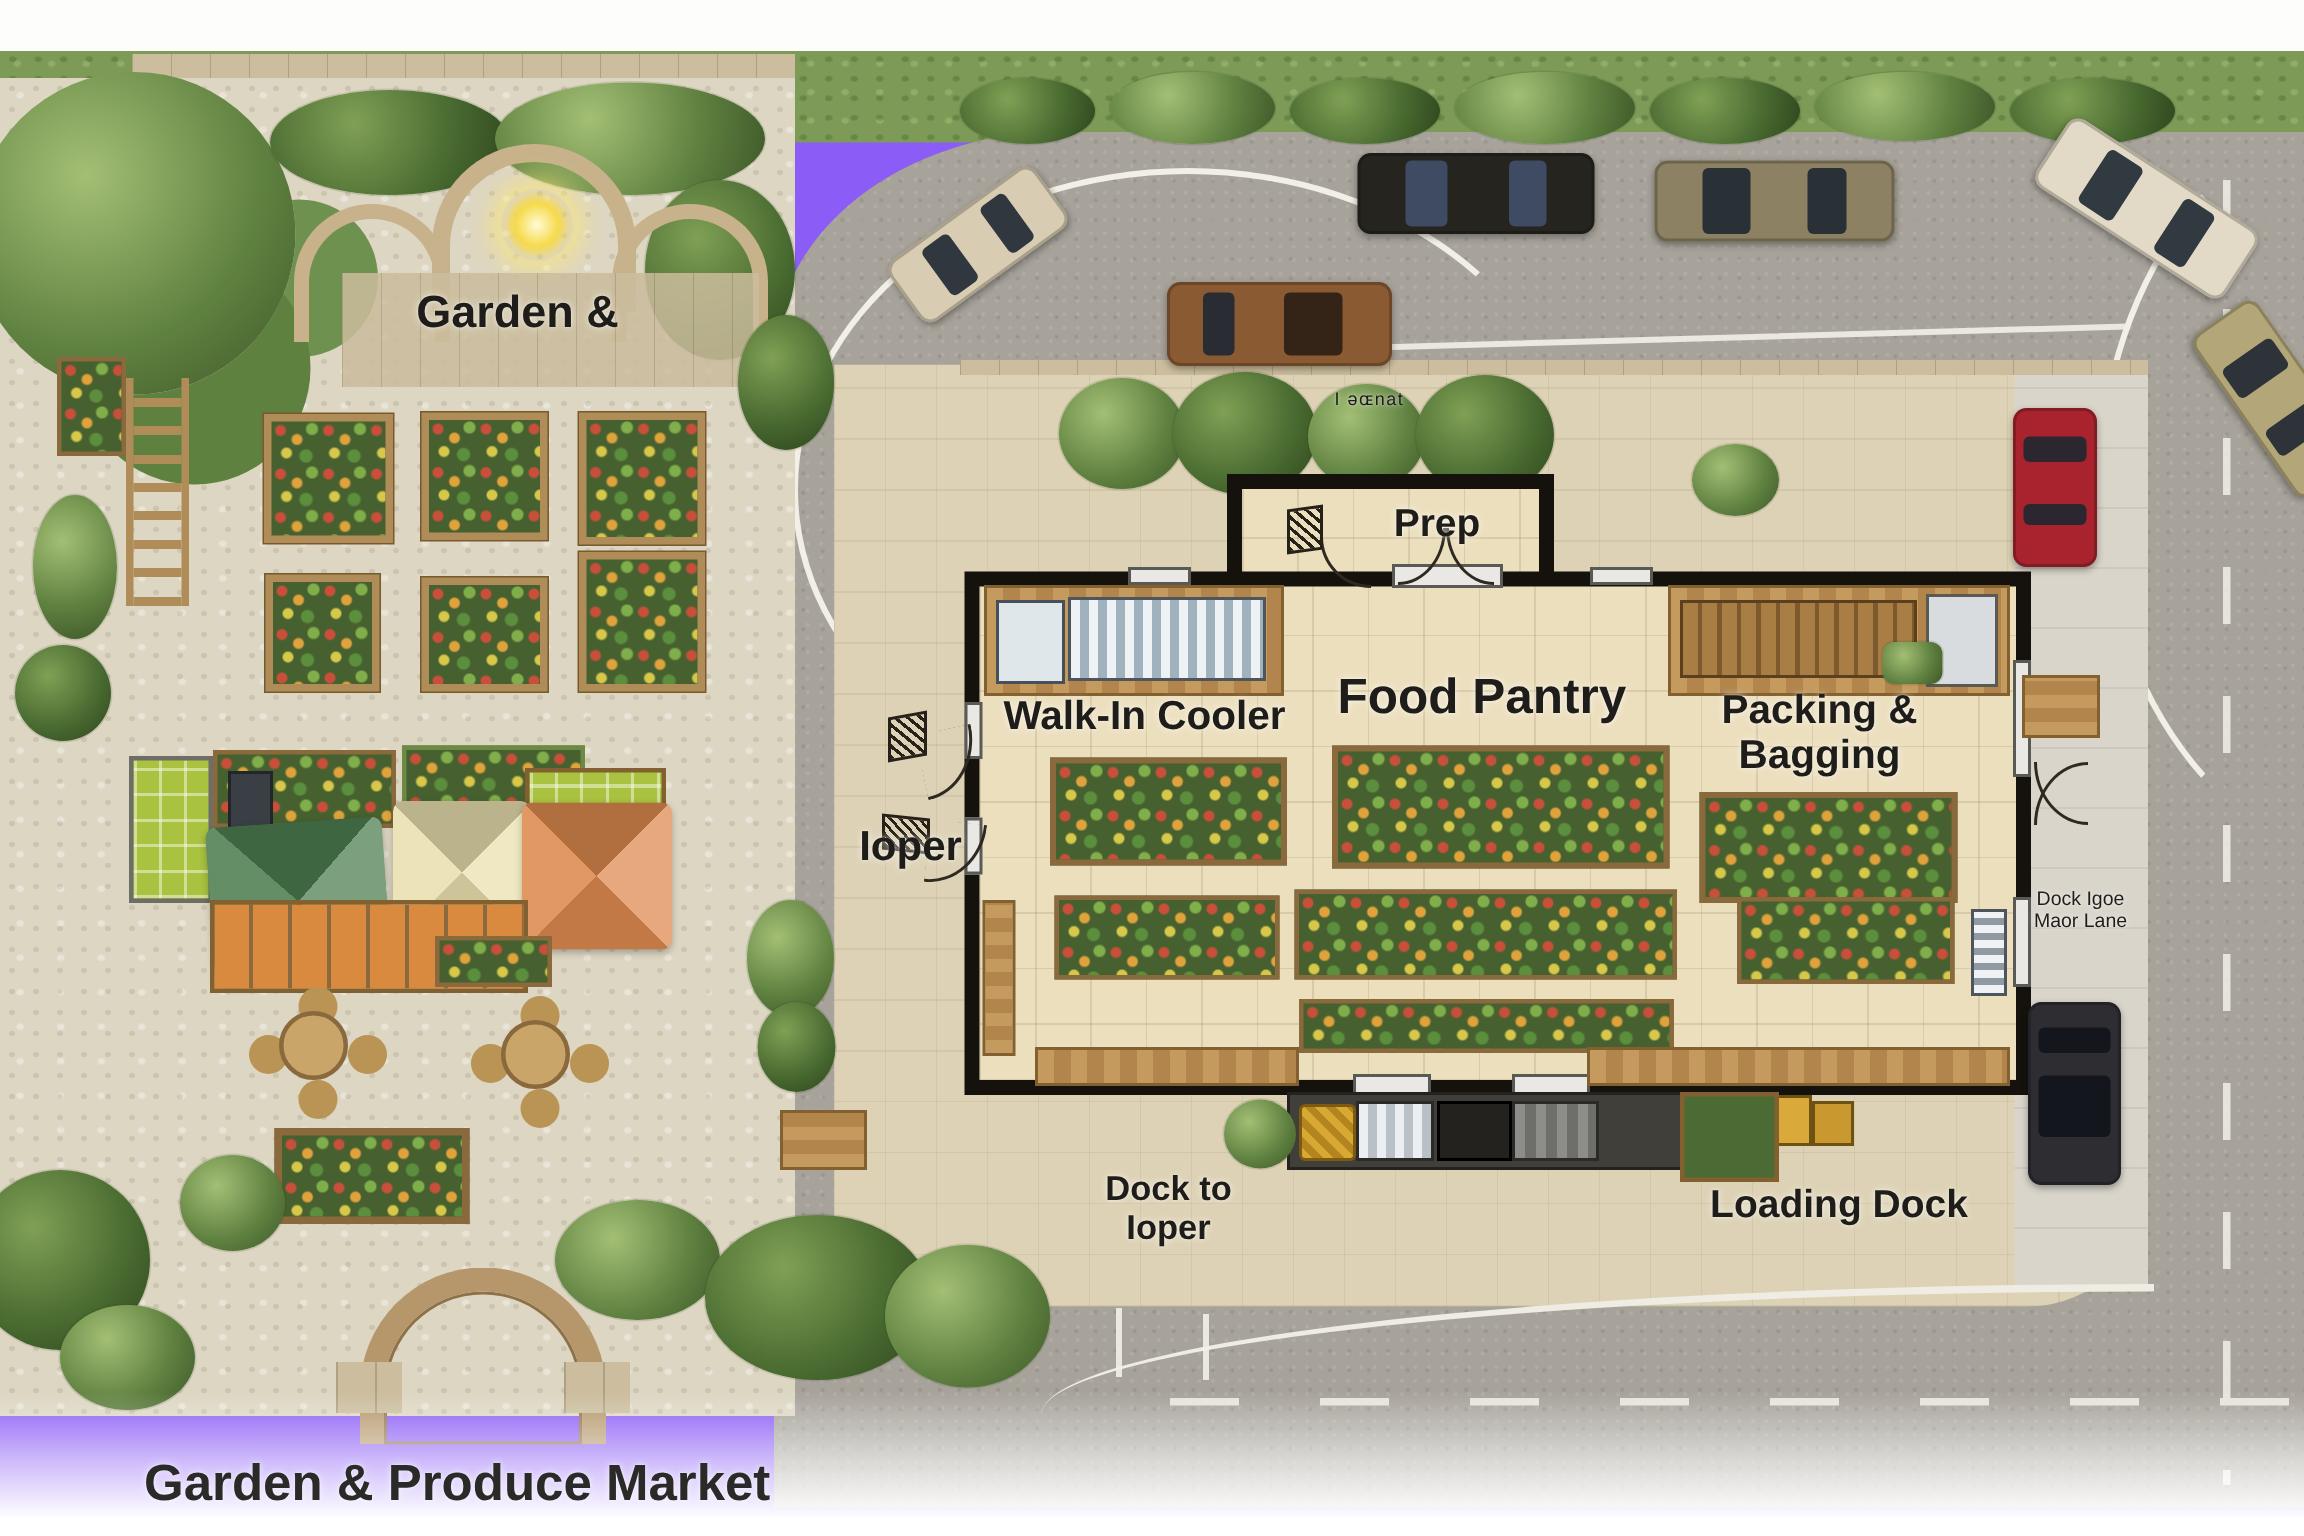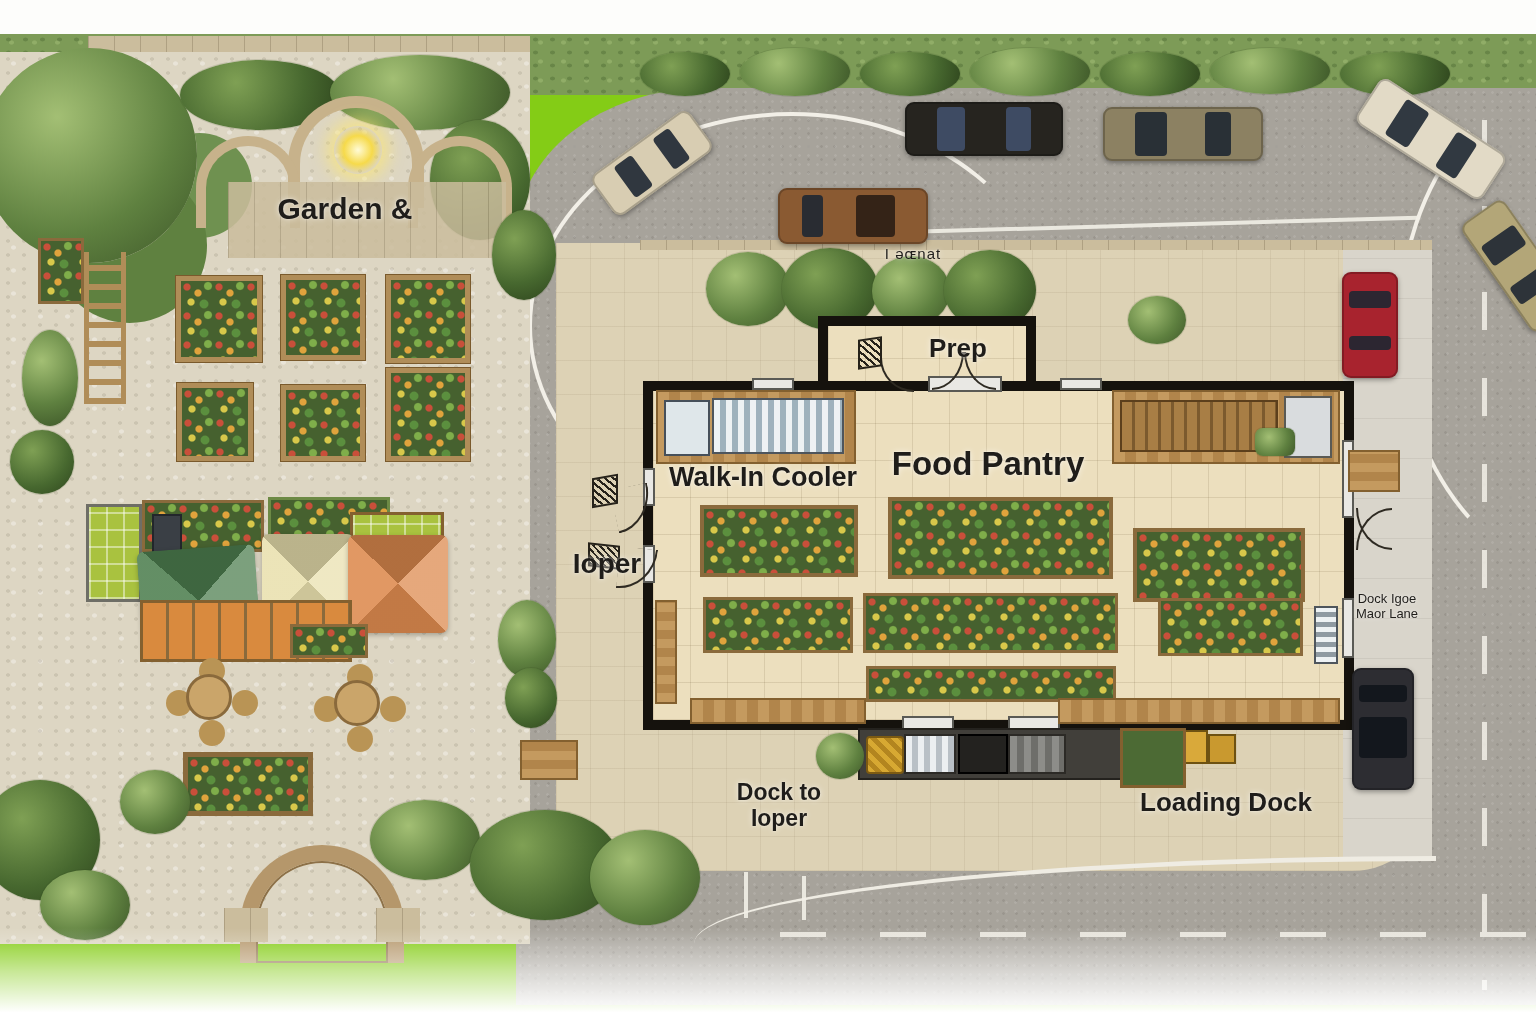--- a/index.html
+++ b/index.html
@@ -1,16 +1,16 @@
 <!DOCTYPE html>
 <html><head>
 <meta charset="utf-8">
 <style>
   html,body{margin:0;padding:0;background:#fff;}
-  .canvas{position:relative;width:1536px;height:1024px;overflow:hidden;background:#84cc16;
+  .canvas{position:relative;width:1536px;height:1024px;overflow:hidden;background:#8b5cf6;
           font-family:"Liberation Sans",sans-serif;}
   .abs{position:absolute;}
   
   .grass{background:#7d9b57;background-image:radial-gradient(rgba(40,70,25,.25) 2px,transparent 3px),radial-gradient(rgba(190,215,140,.30) 2px,transparent 3px);background-size:17px 13px,23px 19px;}
   .asphalt{background:#a7a39b;background-image:radial-gradient(rgba(255,255,255,.10) 1px,transparent 1.6px),radial-gradient(rgba(60,55,50,.12) 1px,transparent 1.6px);background-size:9px 9px,13px 13px;}
   .patio{background:#ddd6c3;background-image:radial-gradient(rgba(110,100,80,.16) 1.6px,transparent 2.4px),radial-gradient(rgba(255,255,255,.35) 2px,transparent 3px);background-size:16px 14px,27px 23px;}
   .plaza{background:#ddd2b5;background-image:repeating-linear-gradient(0deg,rgba(120,100,70,.10) 0 1px,transparent 1px 34px),repeating-linear-gradient(90deg,rgba(120,100,70,.10) 0 1px,transparent 1px 34px);}
   .lane{background:#d9d5cb;background-image:repeating-linear-gradient(0deg,rgba(100,95,85,.10) 0 1px,transparent 1px 40px);}
   .floor{background:#ecdfbe;background-image:repeating-linear-gradient(0deg,rgba(100,80,45,.14) 0 1px,transparent 1px 37px),repeating-linear-gradient(90deg,rgba(100,80,45,.14) 0 1px,transparent 1px 37px);}
   .wallstone{background:#cbbd9d;background-image:repeating-linear-gradient(90deg,rgba(90,75,50,.25) 0 1px,transparent 1px 26px);}
@@ -232,28 +232,33 @@
     <div class="w" style="left:12%;top:14%;width:76%;height:14%;background:#11151b;"></div>
       <div class="w" style="left:12%;top:40%;width:76%;height:34%;background:#11151b;"></div>
   </div>
 
   <div class="abs" style="left:0;top:928px;width:1536px;height:96px;background:linear-gradient(180deg,rgba(255,255,255,0) 0%,rgba(255,255,255,.55) 45%,#fff 88%);"></div>
   <div class="abs" style="left:0;top:0;width:1536px;height:34px;background:#fdfdfb;"></div>
 
   <div class="abs lbl" style="left:200px;top:192px;width:290px;font-size:30px;">
     <div>Garden &amp;</div>
   </div>
-  <div class="abs lbl" style="left:858px;top:246px;width:110px;font-size:15px;font-weight:500;letter-spacing:1px;">I əɶnat</div>
+  <div class="abs lbl" style="left:858px;top:260px;width:110px;font-size:12px;font-weight:500;letter-spacing:1px;">I əɶnat</div>
   <div class="abs lbl" style="left:908px;top:334px;width:100px;font-size:26px;">Prep</div>
   <div class="abs lbl" style="left:878px;top:446px;width:220px;font-size:33px;font-weight:700;">Food Pantry</div>
   <div class="abs lbl" style="left:658px;top:462px;width:210px;font-size:27px;">Walk-In Cooler</div>
+  <div class="abs lbl" style="left:1118px;top:458px;width:190px;font-size:27px;">
+    <div>Packing &amp;</div>
+    <div>Bagging</div>
+  </div>
   <div class="abs lbl" style="left:552px;top:548px;width:110px;font-size:28px;">Ioper</div>
   <div class="abs lbl" style="left:1342px;top:592px;width:90px;font-size:13px;font-weight:500;">
     <div>Dock Igoe</div>
     <div>Maor Lane</div>
   </div>
   <div class="abs lbl" style="left:714px;top:780px;width:130px;font-size:23px;">
     <div>Dock to</div>
     <div>Ioper</div>
   </div>
   <div class="abs lbl" style="left:1136px;top:788px;width:180px;font-size:26px;">Loading Dock</div>
+  <div class="abs lbl" style="left:96px;top:970px;width:440px;font-size:34px;text-align:left;color:#2a2a28;">Garden &amp; Produce Market</div>
 
 </div>
 
 </body></html>

